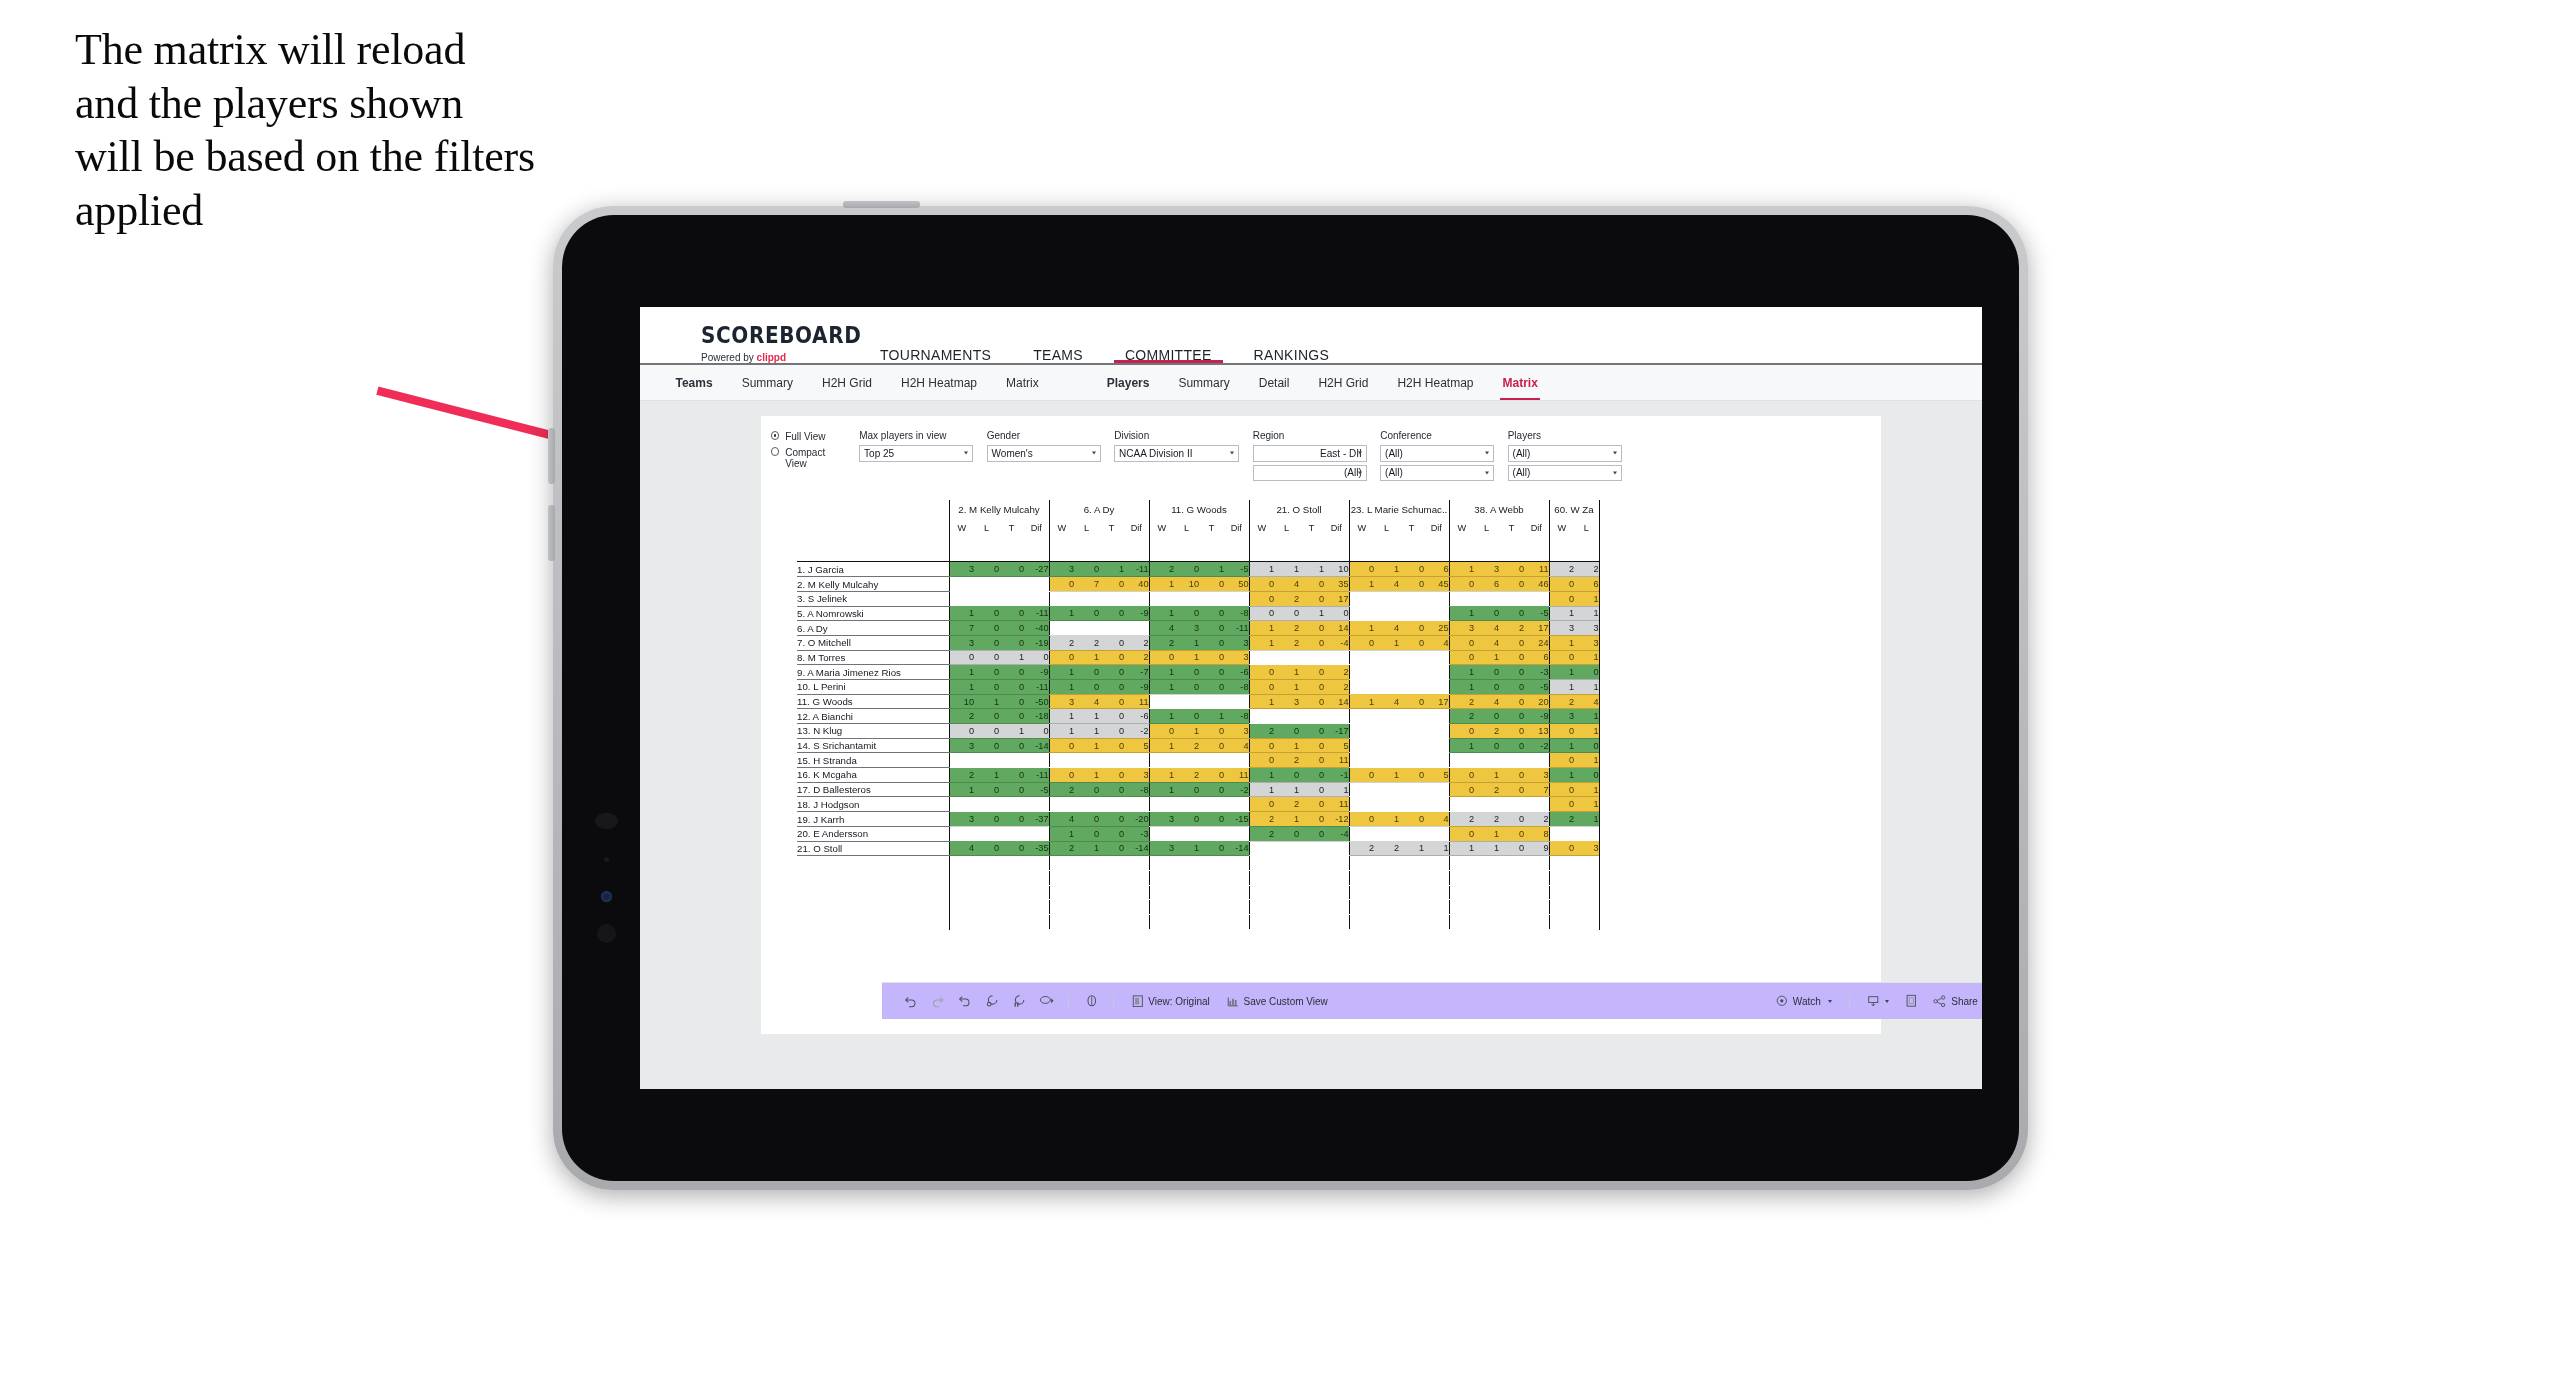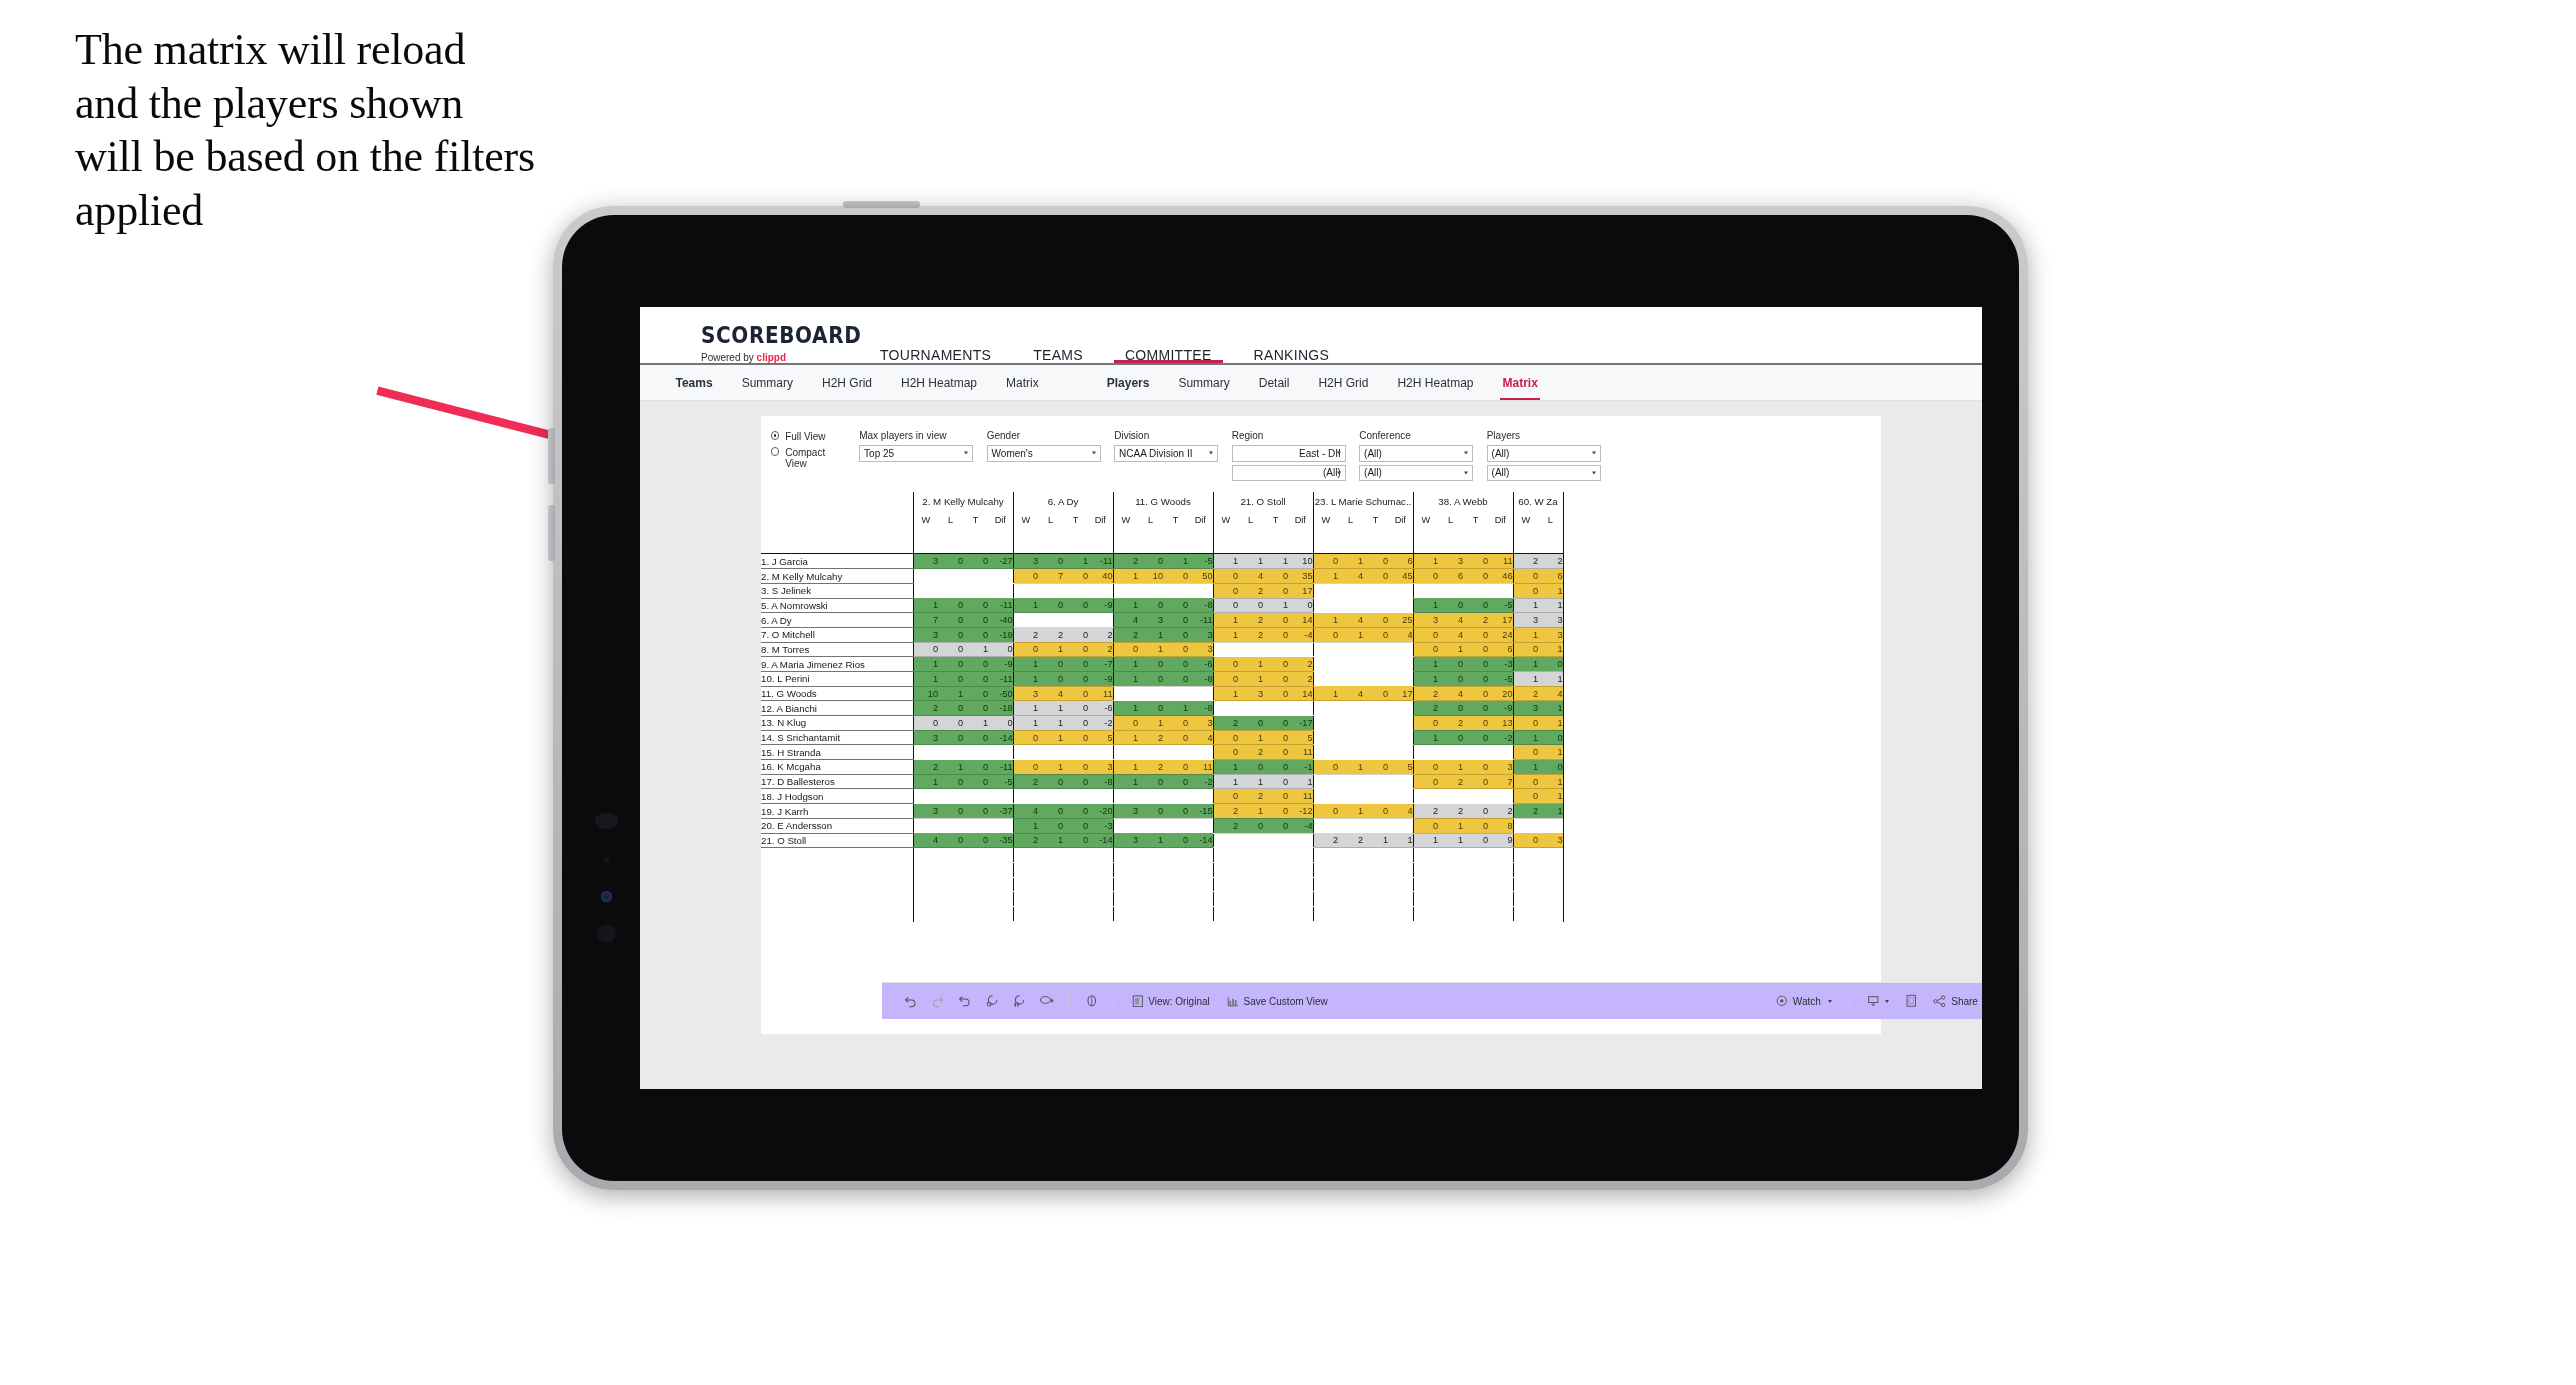--- a/index.html
+++ b/index.html
@@ -104,26 +104,26 @@
     display:inline-block; position:relative; flex:none;
   }
   .radio-dot.on::after{ content:""; position:absolute; left:1.9px; top:1.9px; width:2.9px;height:2.9px;border-radius:50%;background:#333; }
   .flabel { font-size:10px; color:#1f242c; margin-bottom:2.9px; height:12.5px; }
   .fsel {
     height:16.4px; border:1px solid #b8bcc2; background:#fff; font-size:10px; color:#15191f;
     display:flex; align-items:center; padding:0 3.9px; position:relative; margin-bottom:2.9px;
   }
   .fsel .caret { position:absolute; right:3.9px; top:50%; transform:translateY(-50%);
                  border-left:2.9px solid transparent;border-right:2.9px solid transparent;border-top:3.9px solid #41464d;}
-  .w-max { width:114px; } .w-gen { width:114px; } .w-div { width:104px; }
+  .w-max { width:114px; } .w-gen { width:114px; } .w-div { width:125px; }
   .w-reg { width:114px;justify-content:flex-end; } .w-con { width:114px; } .w-pla { width:114px; }
   .fgap { width: 13.5px; }
 
   
-  .matrix-wrap { position:absolute; left:0; top: 76px; width:100%; }
+  .matrix-wrap { position:absolute; left:0; top: 84px; width:100%;padding-left:36px; }
   table.matrix { border-collapse: collapse; font-size:9.2px; color:#14181e; font-family:"Liberation Sans", sans-serif; }
   table.matrix td, table.matrix th { padding:0; margin:0; }
   .name-col { width: 152px; }
   th.grp {
     font-size:9.7px; font-weight:400; color:#15191f; text-align:center;
     height: 18.3px; vertical-align: middle; border-left:1.5px solid #111;
     padding: 0 1.9px; white-space:nowrap; overflow:hidden;
   }
   th.grp.last { border-right:1.5px solid #111; }
   th.sub {

